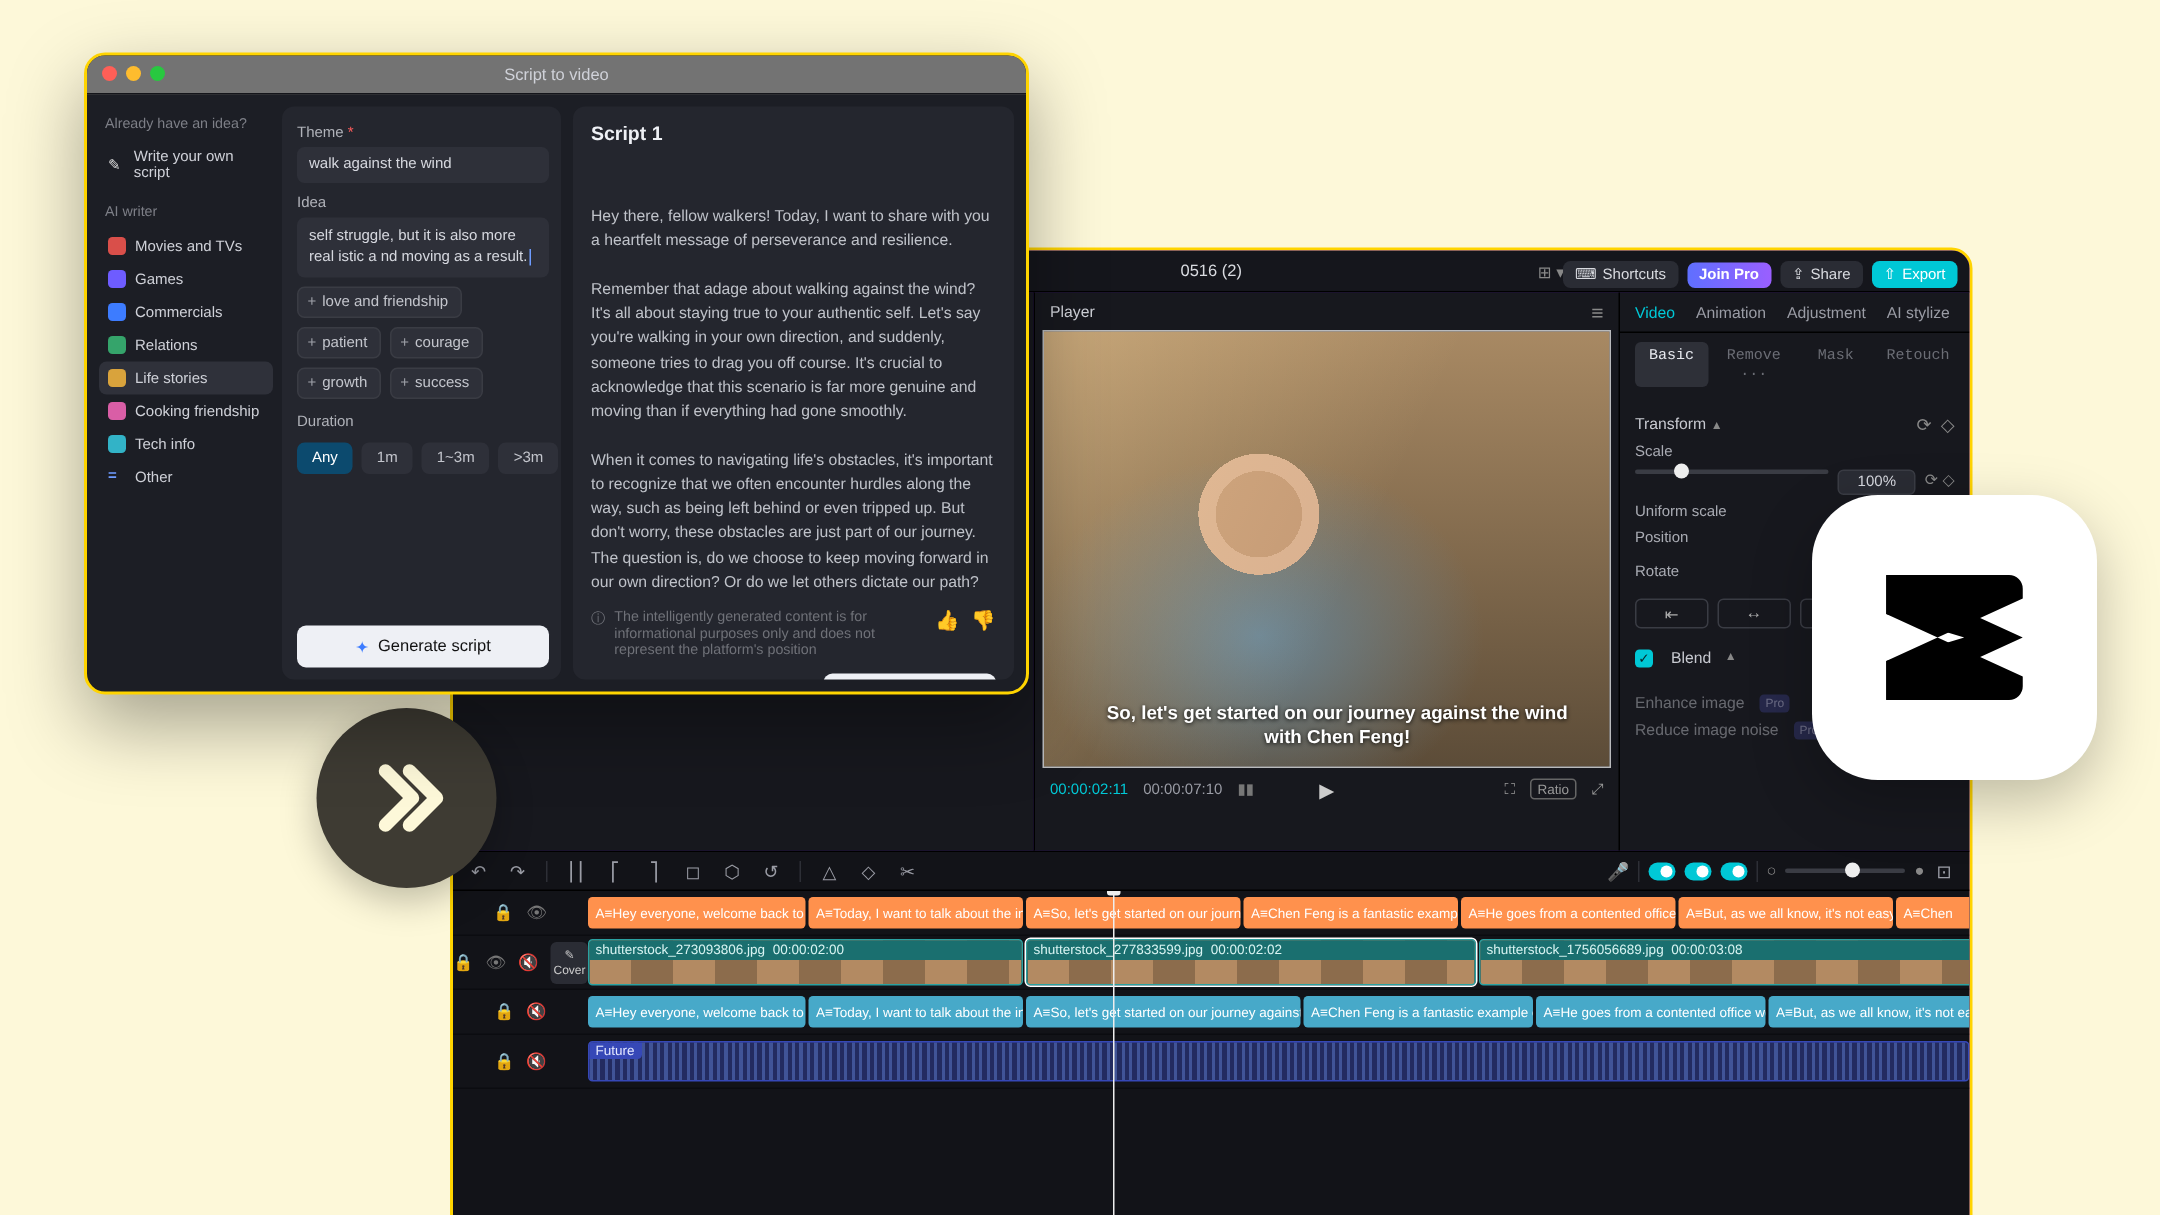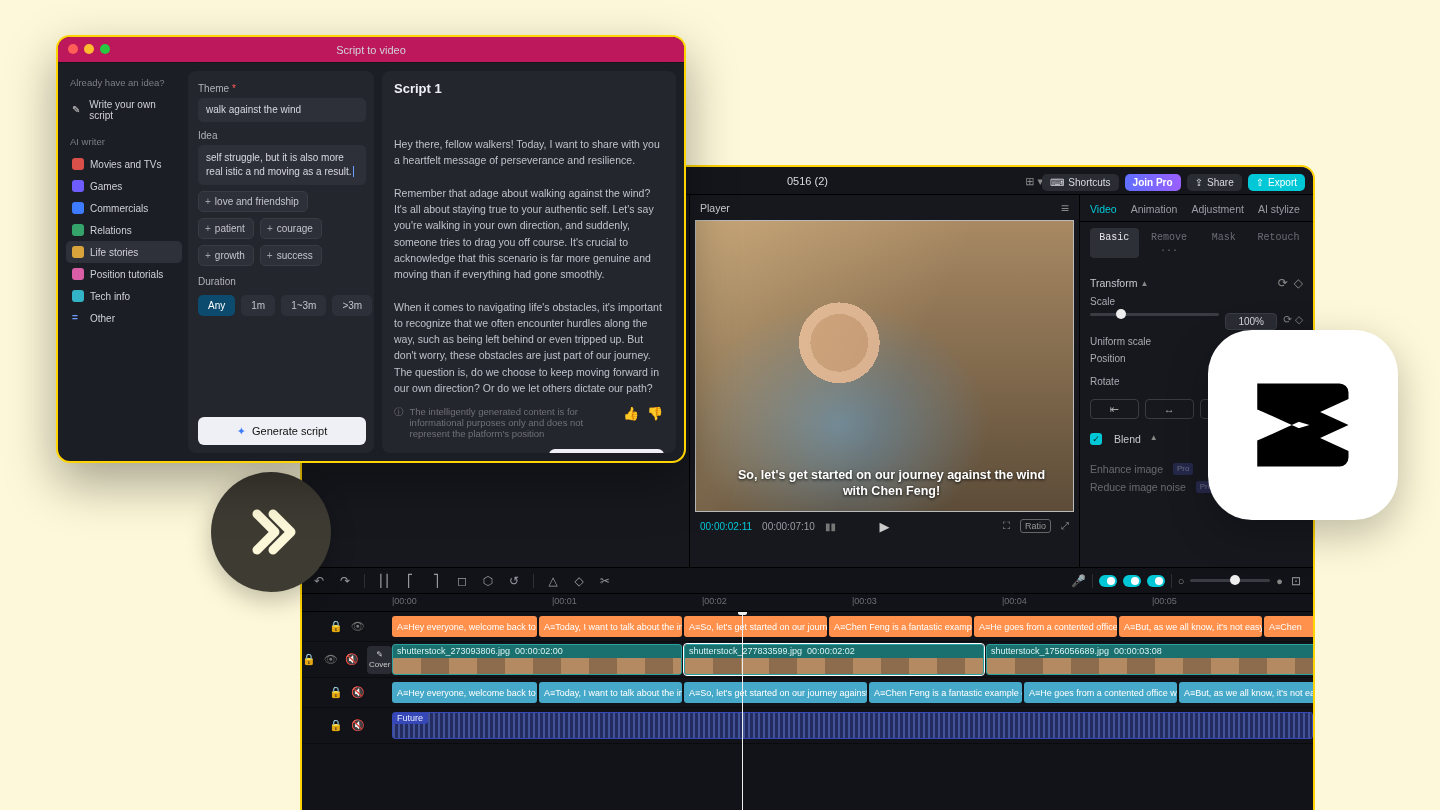--- a/index.html
+++ b/index.html
@@ -137,21 +137,21 @@
   }
   .clip.mus .tag{position:absolute;top:-1px;left:-1px;background:#3648b7;color:#e4e8ff;font-size:9px;padding:1px 5px;border-radius:3px 0 3px 0;}
 
   
   .scriptwin{
     position:absolute;left:56px;top:35px;width:630px;height:428px;
     background:#1c1e25;border:2px solid var(--yellow);border-radius:14px;
     overflow:hidden;display:flex;flex-direction:column;
     box-shadow:0 20px 50px rgba(0,0,0,.35);
   }
-  .sw-titlebar{height:26px;display:flex;align-items:center;justify-content:center;position:relative;background:#be185d;border-bottom:1px solid #14151a;}
+  .sw-titlebar{height:26px;display:flex;align-items:center;justify-content:center;position:relative;background:#737373;border-bottom:1px solid #14151a;}
   .traffic{position:absolute;left:10px;top:7px;display:flex;gap:6px;}
   .traffic i{width:10px;height:10px;border-radius:50%;}
   .tr-r{background:#ff5f57;} .tr-y{background:#febc2e;} .tr-g{background:#28c840;}
   .sw-title{font-size:11px;color:#d0d2d9;}
   .sw-body{flex:1;display:flex;overflow:hidden;}
   .sw-side{width:130px;padding:8px 6px 8px 8px;color:var(--txt-dim);font-size:10px;display:flex;flex-direction:column;gap:4px;}
   .side-hdr{color:#7d7f87;font-size:9.5px;margin:6px 0 2px 4px;}
   .side-item{display:flex;align-items:center;gap:6px;padding:5px 6px;border-radius:5px;color:#cfd1d8;font-size:10px;}
   .side-item.active{background:#2f313a;}
   .side-item .sq{width:12px;height:12px;border-radius:3px;}
@@ -344,28 +344,20 @@
             </span>
           <span class="sep"></span>
           <span style="color:#888">○</span>
           <div class="slider" style="width:80px">
               <span class="thumb" style="left:50%"></span>
             </div>
           <span style="color:#888">●</span>
           <span class="icn">⊡</span>
         </div>
       </div>
-      <div class="tl-ruler">
-        <span class="tick" style="left:90px">|00:00</span>
-        <span class="tick" style="left:250px">|00:01</span>
-        <span class="tick" style="left:400px">|00:02</span>
-        <span class="tick" style="left:550px">|00:03</span>
-        <span class="tick" style="left:700px">|00:04</span>
-        <span class="tick" style="left:850px">|00:05</span>
-      </div>
       <div class="tl-tracks">
         <div class="tl-heads">
           <div class="hd">
               <span>🔒</span>
               <span>👁</span>
             </div>
           <div class="hd db">
               <span>🔒</span>
               <span>👁</span>
               <span>🔇</span>
@@ -513,21 +505,21 @@
             <div class="side-item">
               <span class="sq green"></span>
               <span>Relations</span>
             </div>
             <div class="side-item active">
               <span class="sq yellow"></span>
               <span>Life stories</span>
             </div>
             <div class="side-item">
               <span class="sq pink"></span>
-              <span>Position tutorials</span>
+              <span>Cooking friendship</span>
             </div>
             <div class="side-item">
               <span class="sq cyan"></span>
               <span>Tech info</span>
             </div>
             <div class="side-item">
               <span class="sq equals">=</span>
               <span>Other</span>
             </div>
           </div>

